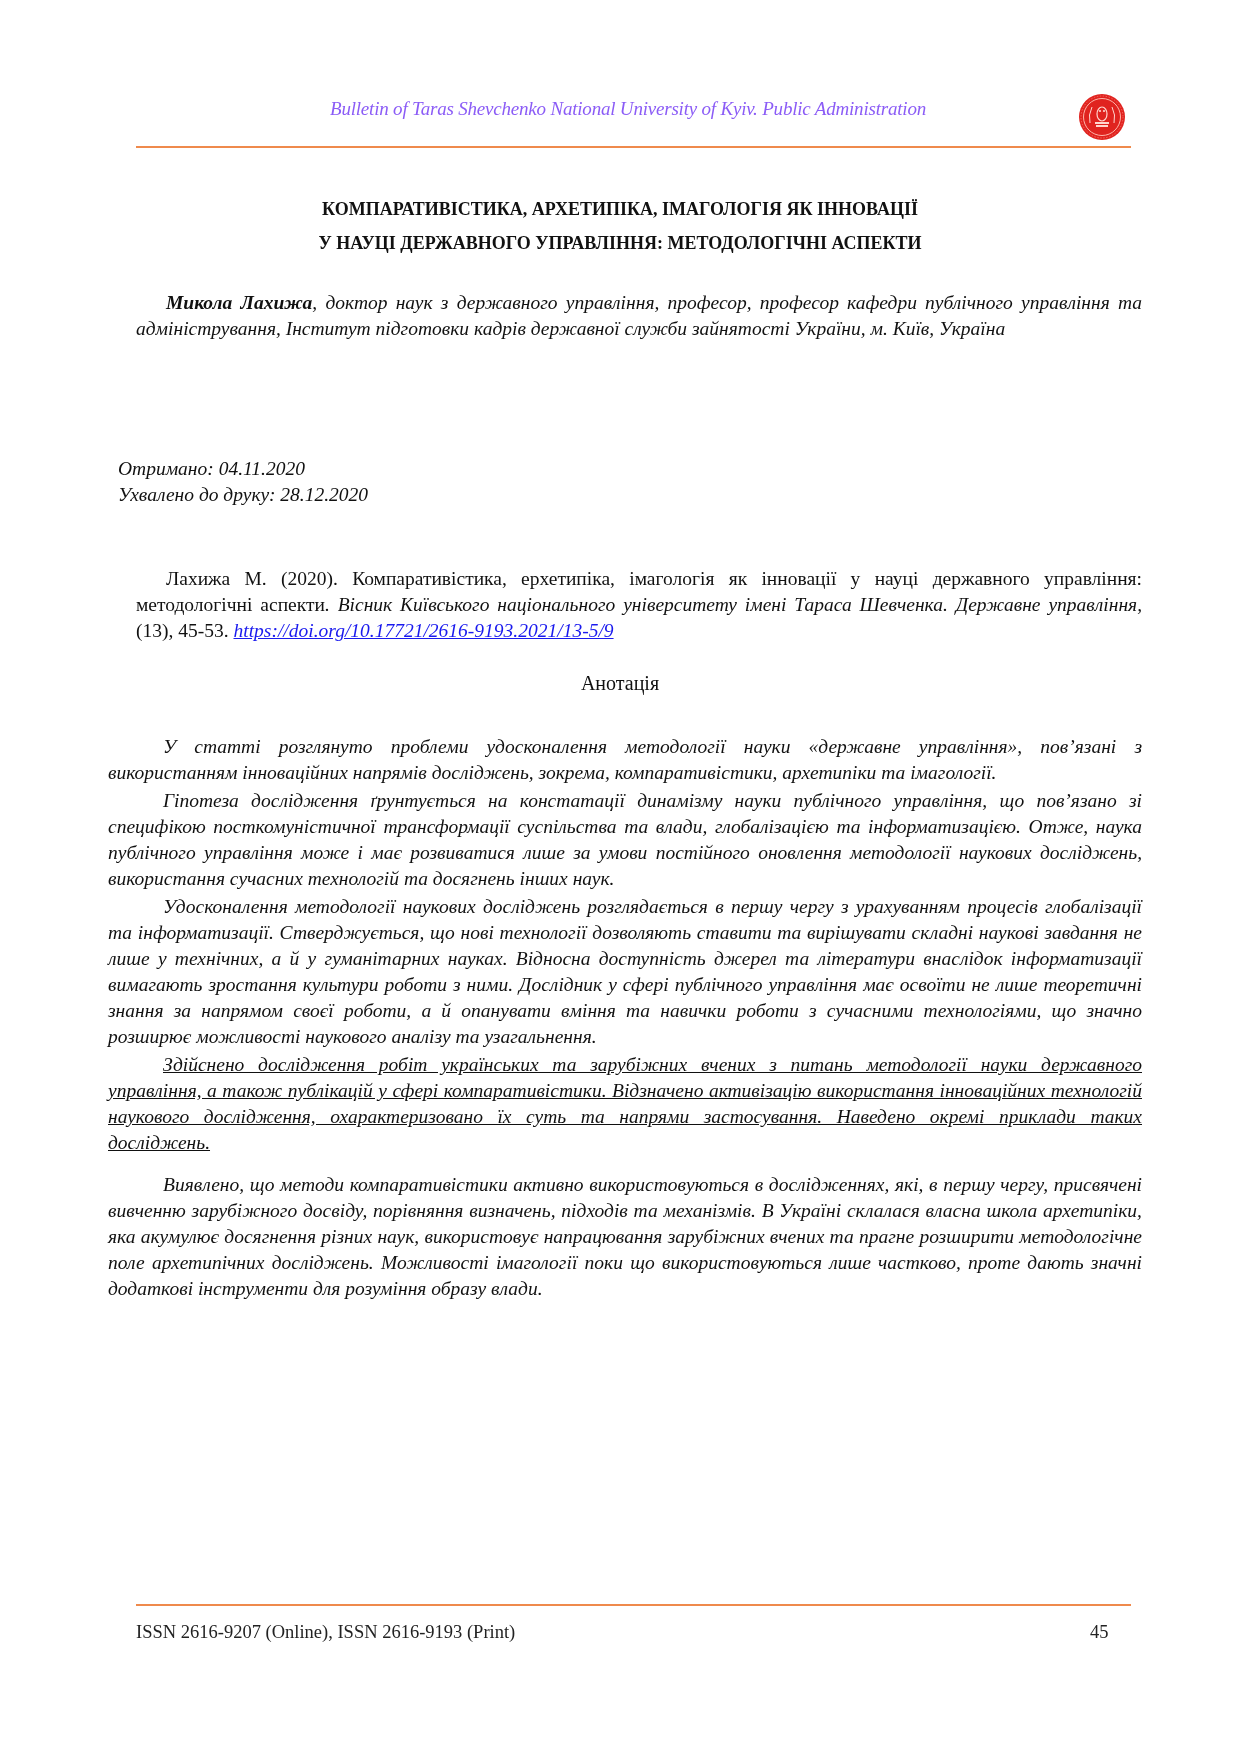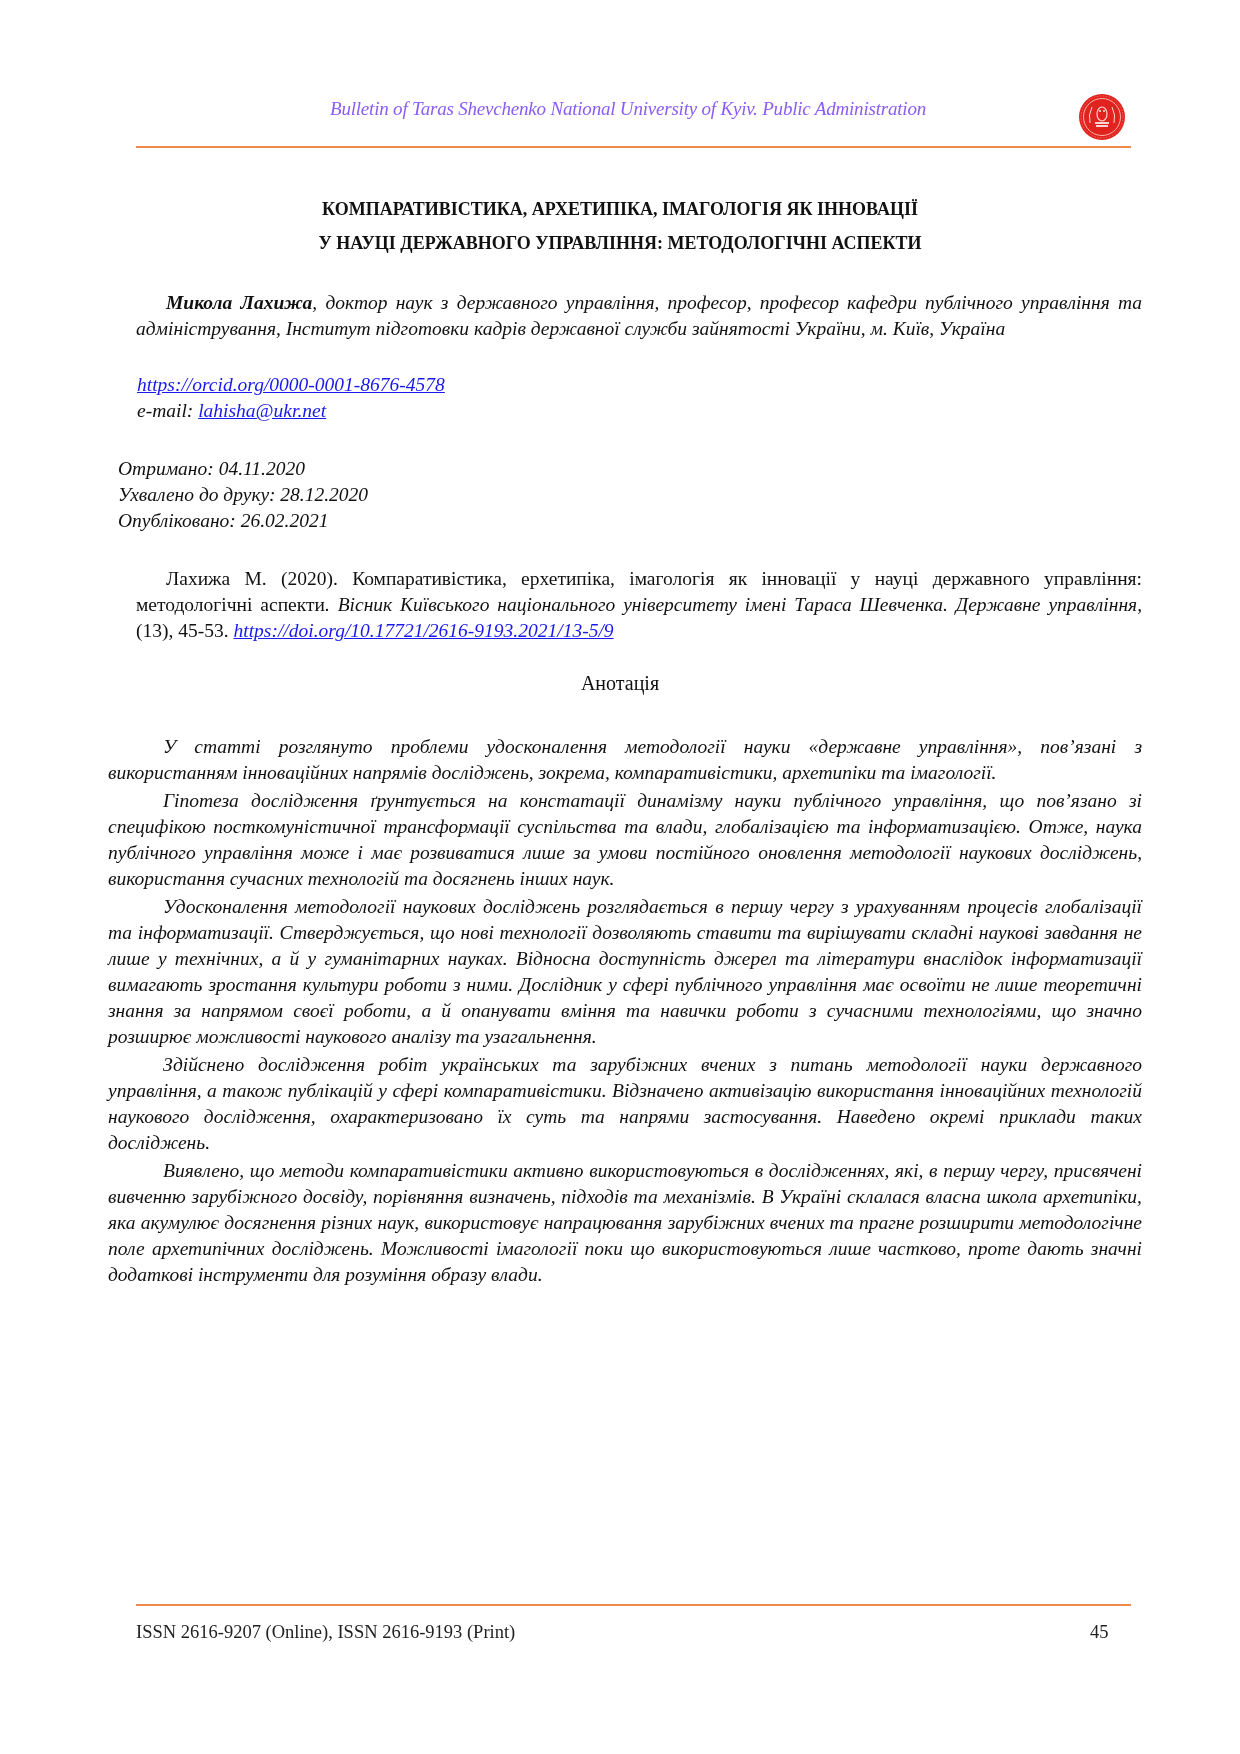--- a/index.html
+++ b/index.html
@@ -85,40 +85,35 @@
   </div>
   <div class="header-rule"></div>
 
   <div class="article-title">
     <div>КОМПАРАТИВІСТИКА, АРХЕТИПІКА, ІМАГОЛОГІЯ ЯК ІННОВАЦІЇ</div>
     <div>У НАУЦІ ДЕРЖАВНОГО УПРАВЛІННЯ: МЕТОДОЛОГІЧНІ АСПЕКТИ</div>
   </div>
 
   <div class="text-block author-block italic indent"><span class="bold-italic">Микола Лахижа</span><span>, доктор наук з державного управління, професор, професор кафедри публічного управління та адміністрування, Інститут підготовки кадрів державної служби зайнятості України, м. Київ, Україна</span></div>
 
-  <div class="text-block links-block italic">
-    <div style="padding-left:0;"><a class="link">https://orcid.org/0000-0001-8676-4578</a></div>
-    <div><span>e-mail: </span><a class="link">lahisha@ukr.net</a></div>
-  </div>
 
   <div class="text-block dates-block italic" style="left:118px;">
     <div>Отримано: 04.11.2020</div>
     <div>Ухвалено до друку: 28.12.2020</div>
-    <div>Опубліковано: 26.02.2021</div>
   </div>
 
   <div class="text-block citation-block indent"><span>Лахижа М. (2020). Компаративістика, ерхетипіка, імагологія як  інновації у науці державного управління: методологічні аспекти</span><span class="italic">. Вісник Київського національного університету імені Тараса Шевченка. Державне управління,</span><span> (13), 45-53. </span><a class="link italic">https://doi.org/10.17721/2616-9193.2021/13-5/9</a></div>
 
   <div class="abstract-heading">Анотація</div>
 
   <div class="text-block abstract-block italic" style="left:108px; width:1034px;">
     <p class="indent-lg" style="margin-bottom:2px;">У статті розглянуто проблеми удосконалення методології науки «державне управління», пов’язані з використанням інноваційних напрямів досліджень, зокрема, компаративістики, архетипіки та імагології.</p>
     <p class="indent-lg" style="margin-bottom:2px;">Гіпотеза дослідження ґрунтується на констатації динамізму науки публічного управління, що пов’язано зі специфікою посткомуністичної трансформації суспільства та влади, глобалізацією та інформатизацією. Отже, наука публічного управління може і має розвиватися лише за умови постійного оновлення методології наукових досліджень, використання сучасних технологій та досягнень інших наук.</p>
     <p class="indent-lg" style="margin-bottom:2px;">Удосконалення методології наукових досліджень  розглядається в першу чергу з урахуванням процесів глобалізації  та інформатизації. Стверджується, що нові технології дозволяють ставити та вирішувати складні наукові завдання не лише у технічних, а й у гуманітарних науках.  Відносна доступність джерел та літератури внаслідок інформатизації вимагають зростання культури роботи з ними. Дослідник у сфері публічного управління має освоїти не лише теоретичні знання за напрямом своєї роботи, а й опанувати вміння та навички роботи з сучасними  технологіями, що значно розширює можливості наукового аналізу та узагальнення.</p>
-    <p class="indent-lg" style="margin-bottom:2px;">Здійснено дослідження робіт українських та зарубіжних вчених з питань методології науки державного управління, а також публікацій у сфері компаративістики. Відзначено активізацію використання інноваційних технологій наукового дослідження, охарактеризовано їх суть та напрями застосування. Наведено окремі приклади таких досліджень.</p>
+    <p class="indent-lg" style="margin-bottom:16px;text-decoration:underline;">Здійснено дослідження робіт українських та зарубіжних вчених з питань методології науки державного управління, а також публікацій у сфері компаративістики. Відзначено активізацію використання інноваційних технологій наукового дослідження, охарактеризовано їх суть та напрями застосування. Наведено окремі приклади таких досліджень.</p>
     <p class="indent-lg" style="margin-bottom:2px;">Виявлено, що методи компаративістики активно використовуються в дослідженнях, які, в першу чергу, присвячені вивченню зарубіжного досвіду, порівняння визначень, підходів та механізмів. В Україні склалася власна школа архетипіки, яка акумулює досягнення різних наук, використовує напрацювання зарубіжних вчених та прагне розширити методологічне поле архетипічних досліджень. Можливості імагології поки що використовуються лише частково, проте дають значні додаткові інструменти для розуміння образу влади.</p>
   </div>
 
   <div class="footer-rule"></div>
   <div class="footer-issn">ISSN 2616-9207 (Online), ISSN 2616-9193 (Print)</div>
   <div class="footer-page">45</div>
 
 </div>
 
 </body></html>

